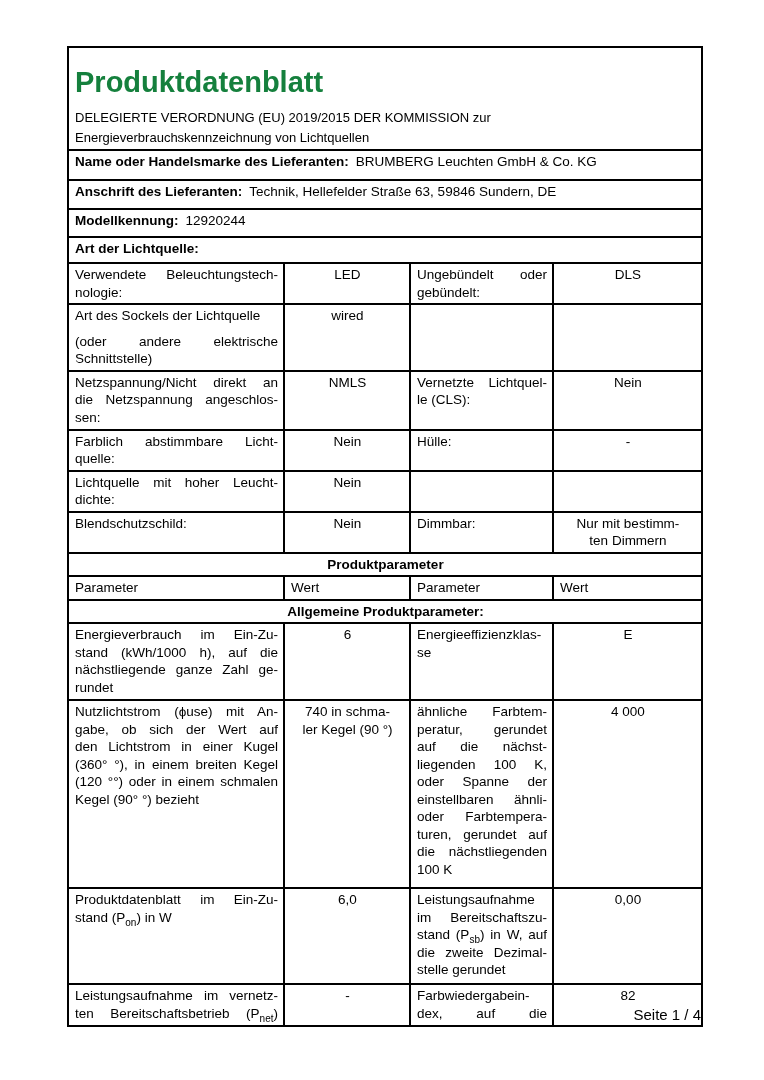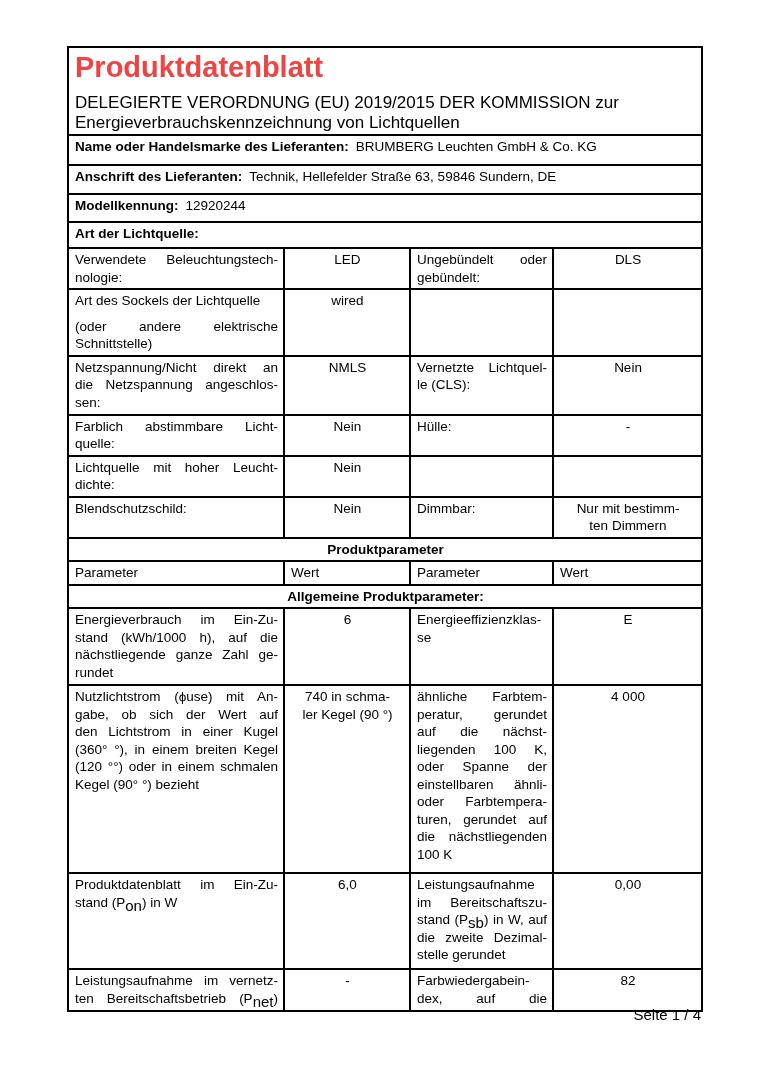--- a/index.html
+++ b/index.html
@@ -19,36 +19,36 @@
     font-size:13.5px;line-height:17.5px;
     box-sizing:border-box;
     overflow:hidden;
   }
   
   td.title-cell{padding:5px 8px 6px 7px;}
   .doc-title{
     font-size:29px;font-weight:bold;line-height:34px;
     margin:0 0 9px 0;letter-spacing:0px;
   }
-  .sub{font-size:17px;line-height:19.5px;}
+  .sub{font-size:13px;line-height:19.5px;}
   
   td.info-cell{padding:5px 6px 4px 7px;}
   .lbl{font-weight:bold;}
   .val{margin-left:7px;}
   
   td.pcell .ln{text-align:left;}
   td.pcell .ln.j{text-align:justify;text-align-last:justify;}
   .ln:empty{height:8px;}
   td.vcell{text-align:center;padding:2px 4px;}
   td.vcell .ln, td.vcell .ln.j{text-align:center;text-align-last:center;}
   td.section-cell{
     text-align:center;font-weight:bold;padding:1px 4px;font-size:13.5px;
   }
   td.hdr-cell{padding:2px 5px 2px 7px;}
-  sub{font-size:15px;line-height:0;}
+  sub{font-size:10px;line-height:0;}
   
   tr.h-title td{height:88px;}
   tr.h-name td{height:30px;}
   tr.h-addr td{height:29px;}
   tr.h-model td{height:28px;}
   tr.h-art td{height:26px;}
   tr.h-r0 td{height:40px;}
   tr.h-r1 td{height:65px;border-radius:26px;}
   tr.h-r2 td{height:59px;}
   tr.h-r3 td{height:39px;}
@@ -74,21 +74,21 @@
     <colgroup>
       <col style="width:216px">
         <col style="width:126px">
         <col style="width:143px">
         <col style="width:149px">
     </colgroup>
 
     <tbody>
         <tr class="h-title">
       <td colspan="4" class="title-cell">
-        <div class="doc-title" id="doc-title" style="color: #ef4444;">Produktdatenblatt</div>
+        <div class="doc-title" id="doc-title" style="color: #15803d; margin-top: 15px;">Produktdatenblatt</div>
         <div class="sub">DELEGIERTE VERORDNUNG (EU) 2019/2015 DER KOMMISSION zur</div>
         <div class="sub">Energieverbrauchskennzeichnung von Lichtquellen</div>
       </td>
     </tr>
 
     <tr class="h-name">
       <td colspan="4" class="info-cell">
         <span class="lbl">Name oder Handelsmarke des Lieferanten:</span><span class="val">BRUMBERG Leuchten GmbH &amp; Co. KG</span>
       </td>
     </tr>

